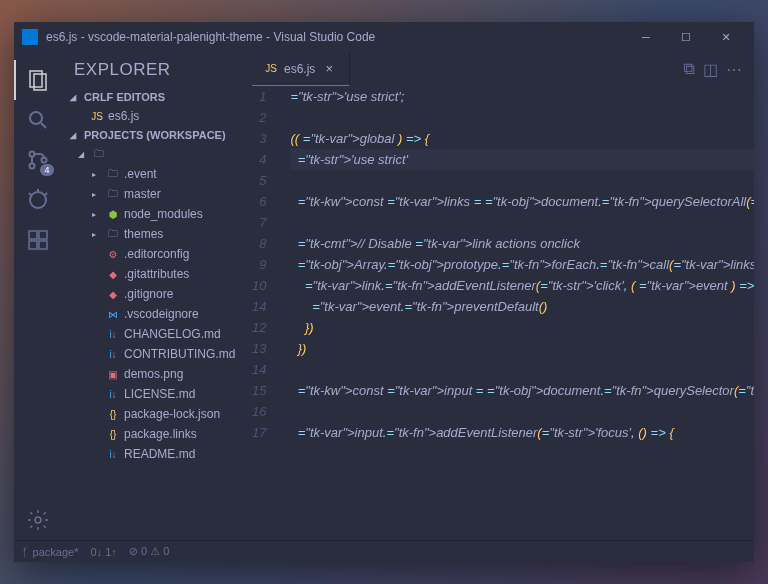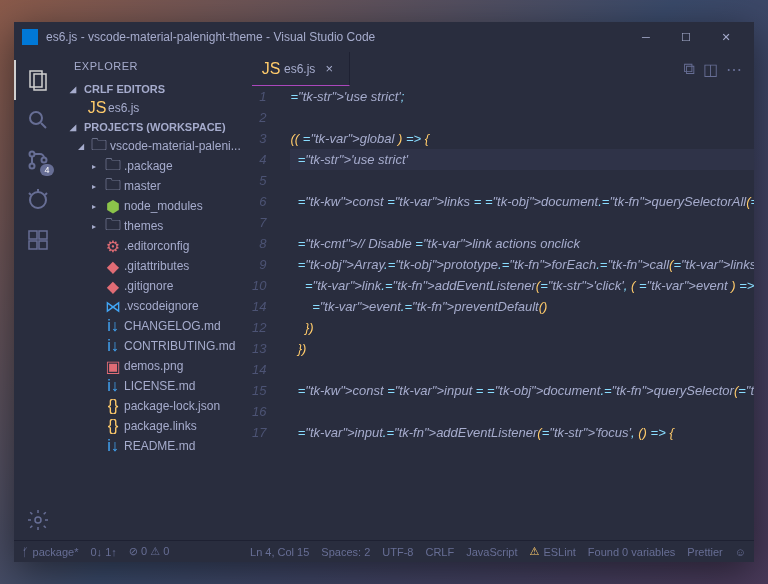--- a/index.html
+++ b/index.html
@@ -11,26 +11,26 @@
 .win-controls{display:flex;gap:0}
 .win-btn{width:40px;height:28px;display:flex;align-items:center;justify-content:center;color:#a6accd;cursor:pointer;font-size:11px}
 .main{flex:1;display:flex;overflow:hidden}
 .activitybar{width:48px;background:#292d3e;display:flex;flex-direction:column;align-items:center;padding-top:8px}
 .activity-icon{width:48px;height:40px;display:flex;align-items:center;justify-content:center;color:#676e95;cursor:pointer;position:relative}
 .activity-icon.active{color:#d0d0d0}
 .activity-icon.active::before{content:'';position:absolute;left:0;top:0;bottom:0;width:2px;background:#d0d0d0}
 .activity-spacer{flex:1}
 .badge{position:absolute;bottom:4px;right:8px;background:#676e95;color:#fff;border-radius:8px;font-size:9px;padding:1px 4px;min-width:14px;text-align:center}
 .sidebar{width:190px;background:#292d3e;display:flex;flex-direction:column;font-size:12px;color:#a6accd;overflow:hidden}
-.sidebar-title{padding:8px 12px;font-size:11px;letter-spacing:0.5px;color:#a6accd}
+.sidebar-title{padding:8px 12px;font-size:17px;letter-spacing:0.5px;color:#a6accd}
 .section-header{padding:3px 8px;font-size:11px;font-weight:bold;display:flex;align-items:center;gap:4px;cursor:pointer}
 .tree{overflow-y:auto}
 .tree-item{padding:2px 0 2px 8px;display:flex;align-items:center;gap:4px;cursor:pointer;white-space:nowrap;height:20px;font-size:12px}
 .chev{width:10px;display:inline-block;font-size:8px;color:#a6accd}
-.file-icon{width:14px;display:inline-flex;justify-content:center;font-size:16px}
+.file-icon{width:14px;display:inline-flex;justify-content:center;font-size:10px}
 .folder-icon{color:#a6accd}
 .js-icon{color:#ffcb6b}
 .md-icon{color:#42a5f5}
 .config-icon{color:#e06c75}
 .git-icon{color:#e06c75}
 .json-icon{color:#ffcb6b}
 .node-icon{color:#8bc34a}
 .png-icon{color:#e06c75}
 .editor-area{flex:1;display:flex;flex-direction:column;background:#292d3e;overflow:hidden}
 .tabs{height:34px;background:#292d3e;display:flex;align-items:center}
@@ -128,26 +128,25 @@
           </div>
       </div>
       <div class="section-header">
           <span class="chev">◢</span>
           <span>PROJECTS (WORKSPACE)</span>
         </div>
       <div class="tree">
         <div class="tree-item" style="padding-left:16px">
             <span class="chev">◢</span>
             <span class="file-icon folder-icon">🗀</span>
-            <span>vscode-material-paleni...</span>
-          </div>
-        <div class="tree-item" style="padding-left:30px">
-            <span class="chev">▸</span>
-            <span class="file-icon folder-icon">🗀</span>
-            <span>.package</span>
+          </div>
+        <div class="tree-item" style="padding-left:30px">
+            <span class="chev">▸</span>
+            <span class="file-icon folder-icon">🗀</span>
+            <span>.event</span>
           </div>
         <div class="tree-item" style="padding-left:30px">
             <span class="chev">▸</span>
             <span class="file-icon folder-icon">🗀</span>
             <span>master</span>
           </div>
         <div class="tree-item" style="padding-left:30px">
             <span class="chev">▸</span>
             <span class="file-icon node-icon">⬢</span>
             <span>node_modules</span>
@@ -261,28 +260,14 @@
   </div>
 
   <div class="statusbar">
     <span class="status-item">ᚶ <span>package*</span></span>
     <span class="status-item">
         <span>0↓ 1↑</span>
       </span>
     <span class="status-item">
         <span>⊘ 0  ⚠ 0</span>
       </span>
-    <div class="status-right">
-      <span class="status-item">Ln 4, Col 15</span>
-      <span class="status-item">Spaces: 2</span>
-      <span class="status-item">UTF-8</span>
-      <span class="status-item">CRLF</span>
-      <span class="status-item">JavaScript</span>
-      <span class="status-item">
-          <span class="warn-icon">⚠</span> 
-          <span>ESLint</span>
-        </span>
-      <span class="status-item">Found 0 variables</span>
-      <span class="status-item">Prettier</span>
-      <span class="status-item">☺</span>
-    </div>
   </div>
 </div>
 
 </body></html>

